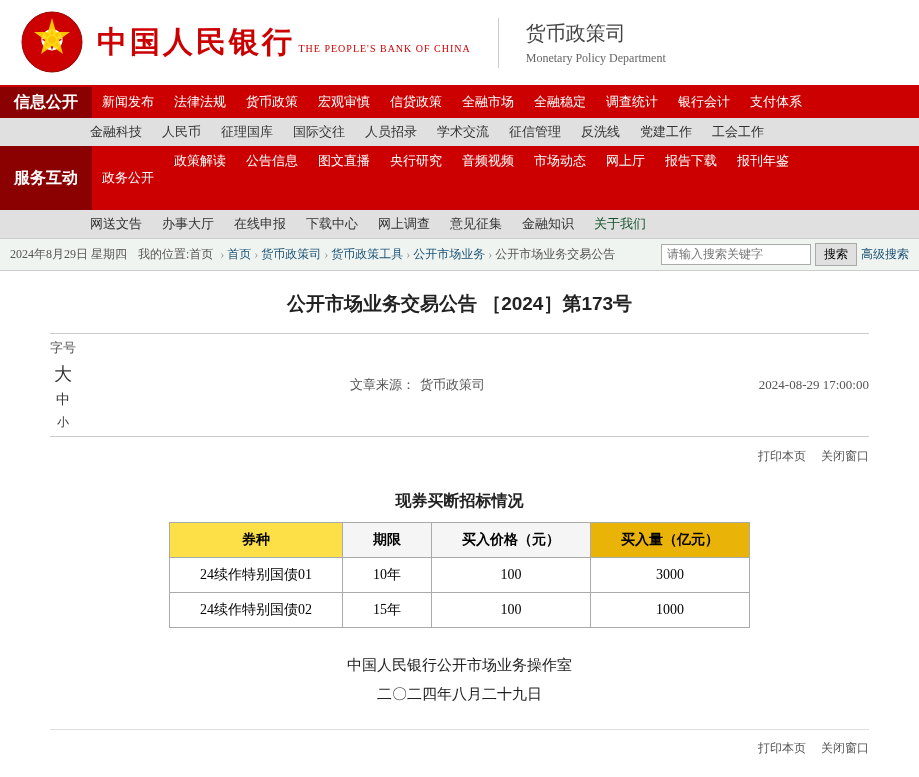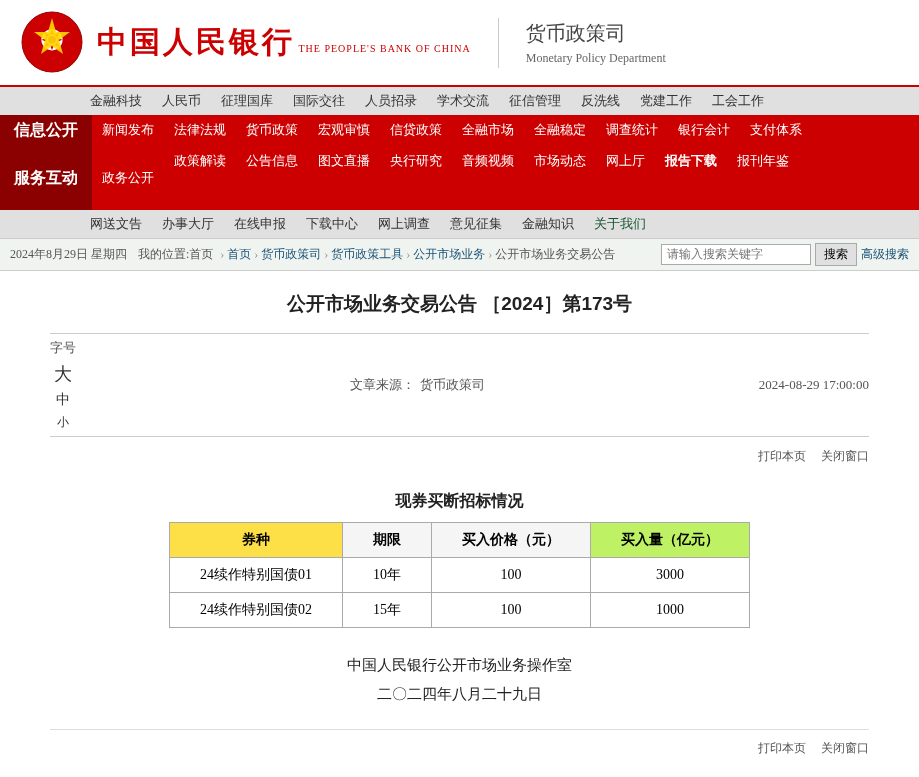--- a/index.html
+++ b/index.html
@@ -27,68 +27,68 @@
     <div style="width:1px; height:50px; background:#ccc; margin:0 15px;"></div>
     <div>
       <div style="font-size:20px; color:#444; font-family:'SimHei',sans-serif;">货币政策司</div>
       <div style="font-size:12px; color:#666; margin-top:4px;">Monetary Policy Department</div>
     </div>
   </div>
 </div>
 
 <div>
 
+  <div style="display:flex; background:#cc0000;">
+    <div style="background:#8b0000; color:#fff; font-size:16px; font-weight:bold; padding:5px 14px; display:flex; align-items:center; min-width:80px; justify-content:center;">
+      <span>信息公开</span>
+    </div>
+    <div style="display:flex; flex-wrap:nowrap;">
+      <a style="color:#fff; text-decoration:none; padding:6px 10px; font-size:13px; white-space:nowrap;">新闻发布</a>
+      <a style="color:#fff; text-decoration:none; padding:6px 10px; font-size:13px; white-space:nowrap;">法律法规</a>
+      <a style="color:#fff; text-decoration:none; padding:6px 10px; font-size:13px; white-space:nowrap;">货币政策</a>
+      <a style="color:#fff; text-decoration:none; padding:6px 10px; font-size:13px; white-space:nowrap;">宏观审慎</a>
+      <a style="color:#fff; text-decoration:none; padding:6px 10px; font-size:13px; white-space:nowrap;">信贷政策</a>
+      <a style="color:#fff; text-decoration:none; padding:6px 10px; font-size:13px; white-space:nowrap;">全融市场</a>
+      <a style="color:#fff; text-decoration:none; padding:6px 10px; font-size:13px; white-space:nowrap;">全融稳定</a>
+      <a style="color:#fff; text-decoration:none; padding:6px 10px; font-size:13px; white-space:nowrap;">调查统计</a>
+      <a style="color:#fff; text-decoration:none; padding:6px 10px; font-size:13px; white-space:nowrap;">银行会计</a>
+      <a style="color:#fff; text-decoration:none; padding:6px 10px; font-size:13px; white-space:nowrap;">支付体系</a>
+    </div>
+  </div>
+
   <div style="display:flex; background:#e0e0e0;">
     <div style="min-width:80px; background:#e0e0e0;"></div>
     <div style="display:flex; flex-wrap:nowrap;">
       <a style="color:#333; text-decoration:none; padding:5px 10px; font-size:13px; white-space:nowrap;">金融科技</a>
       <a style="color:#333; text-decoration:none; padding:5px 10px; font-size:13px; white-space:nowrap;">人民币</a>
       <a style="color:#333; text-decoration:none; padding:5px 10px; font-size:13px; white-space:nowrap;">征理国库</a>
       <a style="color:#333; text-decoration:none; padding:5px 10px; font-size:13px; white-space:nowrap;">国际交往</a>
       <a style="color:#333; text-decoration:none; padding:5px 10px; font-size:13px; white-space:nowrap;">人员招录</a>
       <a style="color:#333; text-decoration:none; padding:5px 10px; font-size:13px; white-space:nowrap;">学术交流</a>
       <a style="color:#333; text-decoration:none; padding:5px 10px; font-size:13px; white-space:nowrap;">征信管理</a>
       <a style="color:#333; text-decoration:none; padding:5px 10px; font-size:13px; white-space:nowrap;">反洗线</a>
       <a style="color:#333; text-decoration:none; padding:5px 10px; font-size:13px; white-space:nowrap;">党建工作</a>
       <a style="color:#333; text-decoration:none; padding:5px 10px; font-size:13px; white-space:nowrap;">工会工作</a>
     </div>
   </div>
 
   <div style="display:flex; background:#cc0000;">
     <div style="background:#8b0000; color:#fff; font-size:16px; font-weight:bold; padding:5px 14px; display:flex; align-items:center; min-width:80px; justify-content:center;">
-      <span>信息公开</span>
-    </div>
-    <div style="display:flex; flex-wrap:nowrap;">
-      <a style="color:#fff; text-decoration:none; padding:6px 10px; font-size:13px; white-space:nowrap;">新闻发布</a>
-      <a style="color:#fff; text-decoration:none; padding:6px 10px; font-size:13px; white-space:nowrap;">法律法规</a>
-      <a style="color:#fff; text-decoration:none; padding:6px 10px; font-size:13px; white-space:nowrap;">货币政策</a>
-      <a style="color:#fff; text-decoration:none; padding:6px 10px; font-size:13px; white-space:nowrap;">宏观审慎</a>
-      <a style="color:#fff; text-decoration:none; padding:6px 10px; font-size:13px; white-space:nowrap;">信贷政策</a>
-      <a style="color:#fff; text-decoration:none; padding:6px 10px; font-size:13px; white-space:nowrap;">全融市场</a>
-      <a style="color:#fff; text-decoration:none; padding:6px 10px; font-size:13px; white-space:nowrap;">全融稳定</a>
-      <a style="color:#fff; text-decoration:none; padding:6px 10px; font-size:13px; white-space:nowrap;">调查统计</a>
-      <a style="color:#fff; text-decoration:none; padding:6px 10px; font-size:13px; white-space:nowrap;">银行会计</a>
-      <a style="color:#fff; text-decoration:none; padding:6px 10px; font-size:13px; white-space:nowrap;">支付体系</a>
-    </div>
-  </div>
-
-  <div style="display:flex; background:#cc0000;">
-    <div style="background:#8b0000; color:#fff; font-size:16px; font-weight:bold; padding:5px 14px; display:flex; align-items:center; min-width:80px; justify-content:center;">
       <span>服务互动</span>
     </div>
     <div style="display:flex; flex-wrap:nowrap;">
       <a style="color:#fff; text-decoration:none; padding:23px 10px; font-size:13px; white-space:nowrap;">政务公开</a>
       <a style="color:#fff; text-decoration:none; padding:6px 10px; font-size:13px; white-space:nowrap;">政策解读</a>
       <a style="color:#fff; text-decoration:none; padding:6px 10px; font-size:13px; white-space:nowrap;">公告信息</a>
       <a style="color:#fff; text-decoration:none; padding:6px 10px; font-size:13px; white-space:nowrap;">图文直播</a>
       <a style="color:#fff; text-decoration:none; padding:6px 10px; font-size:13px; white-space:nowrap;">央行研究</a>
       <a style="color:#fff; text-decoration:none; padding:6px 10px; font-size:13px; white-space:nowrap;">音频视频</a>
       <a style="color:#fff; text-decoration:none; padding:6px 10px; font-size:13px; white-space:nowrap;">市场动态</a>
       <a style="color:#fff; text-decoration:none; padding:6px 10px; font-size:13px; white-space:nowrap;">网上厅</a>
-      <a style="color:#fff; text-decoration:none; padding:6px 10px; font-size:13px; white-space:nowrap;font-weight:bold;">报告下载</a>
+      <a style="color:#fff; text-decoration:none; padding:6px 10px; font-size:13px; white-space:nowrap;">报告下载</a>
       <a style="color:#fff; text-decoration:none; padding:6px 10px; font-size:13px; white-space:nowrap;">报刊年鉴</a>
     </div>
   </div>
 
   <div style="display:flex; background:#e0e0e0;">
     <div style="min-width:80px; background:#e0e0e0;"></div>
     <div style="display:flex; flex-wrap:nowrap;">
       <a style="color:#333; text-decoration:none; padding:5px 10px; font-size:13px; white-space:nowrap;">网送文告</a>
       <a style="color:#333; text-decoration:none; padding:5px 10px; font-size:13px; white-space:nowrap;">办事大厅</a>
       <a style="color:#333; text-decoration:none; padding:5px 10px; font-size:13px; white-space:nowrap;">在线申报</a>
@@ -150,21 +150,21 @@
 
 
   <div style="text-align:center; font-size:16px; font-weight:bold; margin:18px 0 10px; color:#222;">现券买断招标情况</div>
 
   <table style="border-collapse:collapse; margin:0 auto; min-width:500px;">
     <thead>
       <tr>
         <th style="border:1px solid #aaa; padding:8px 30px; text-align:center; background:#fde047; font-size:14px;">券种</th>
         <th style="border:1px solid #aaa; padding:8px 30px; text-align:center; background:#f5f5f5; font-size:14px;">期限</th>
         <th style="border:1px solid #aaa; padding:8px 30px; text-align:center; background:#f5f5f5; font-size:14px;">买入价格（元）</th>
-        <th style="border:1px solid #aaa; padding:8px 30px; text-align:center; background:#bef264; font-size:14px;">买入量（亿元）</th>
+        <th style="border:1px solid #aaa; padding:8px 30px; text-align:center; background:#eab308; font-size:14px;">买入量（亿元）</th>
       </tr>
     </thead>
     <tbody>
       <tr>
         <td style="border:1px solid #aaa; padding:8px 30px; text-align:center; font-size:14px;">24续作特别国债01</td>
         <td style="border:1px solid #aaa; padding:8px 30px; text-align:center; font-size:14px;">10年</td>
         <td style="border:1px solid #aaa; padding:8px 30px; text-align:center; font-size:14px;">100</td>
         <td style="border:1px solid #aaa; padding:8px 30px; text-align:center; font-size:14px;">3000</td>
       </tr>
       <tr>

